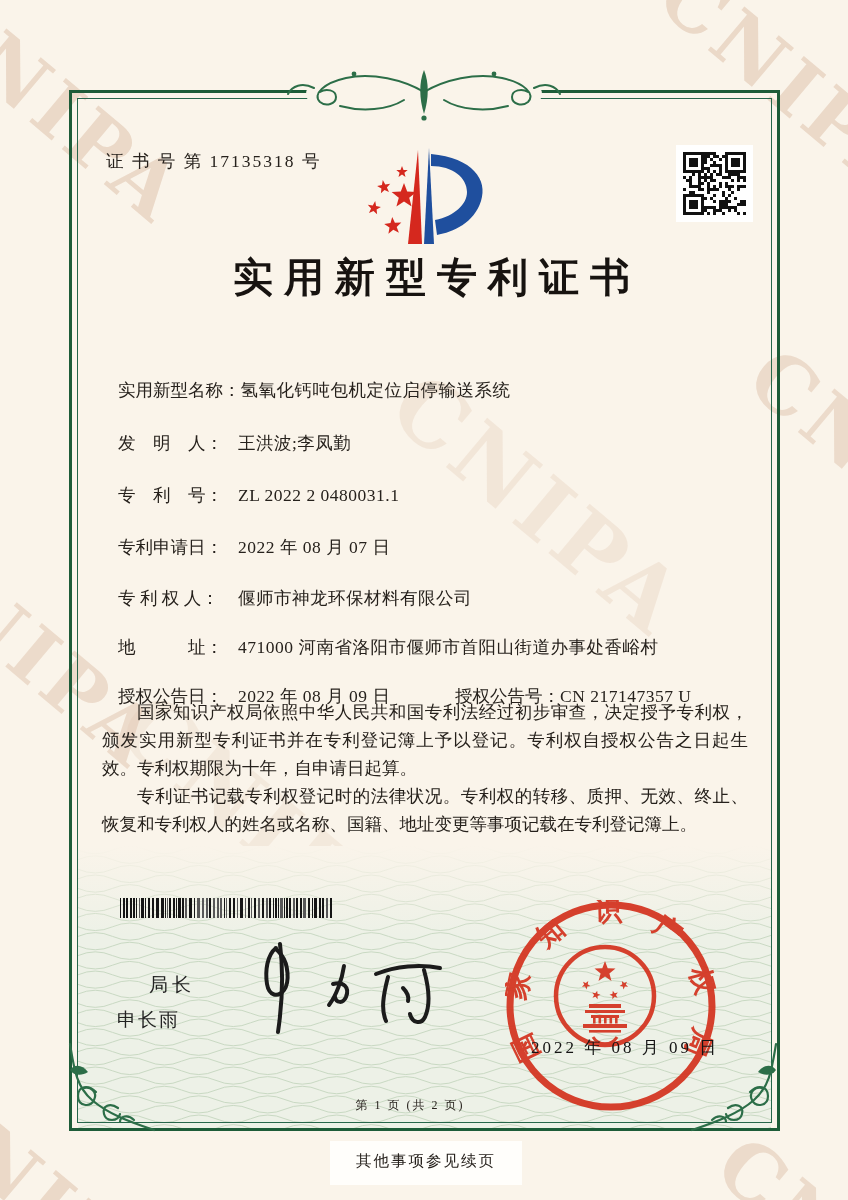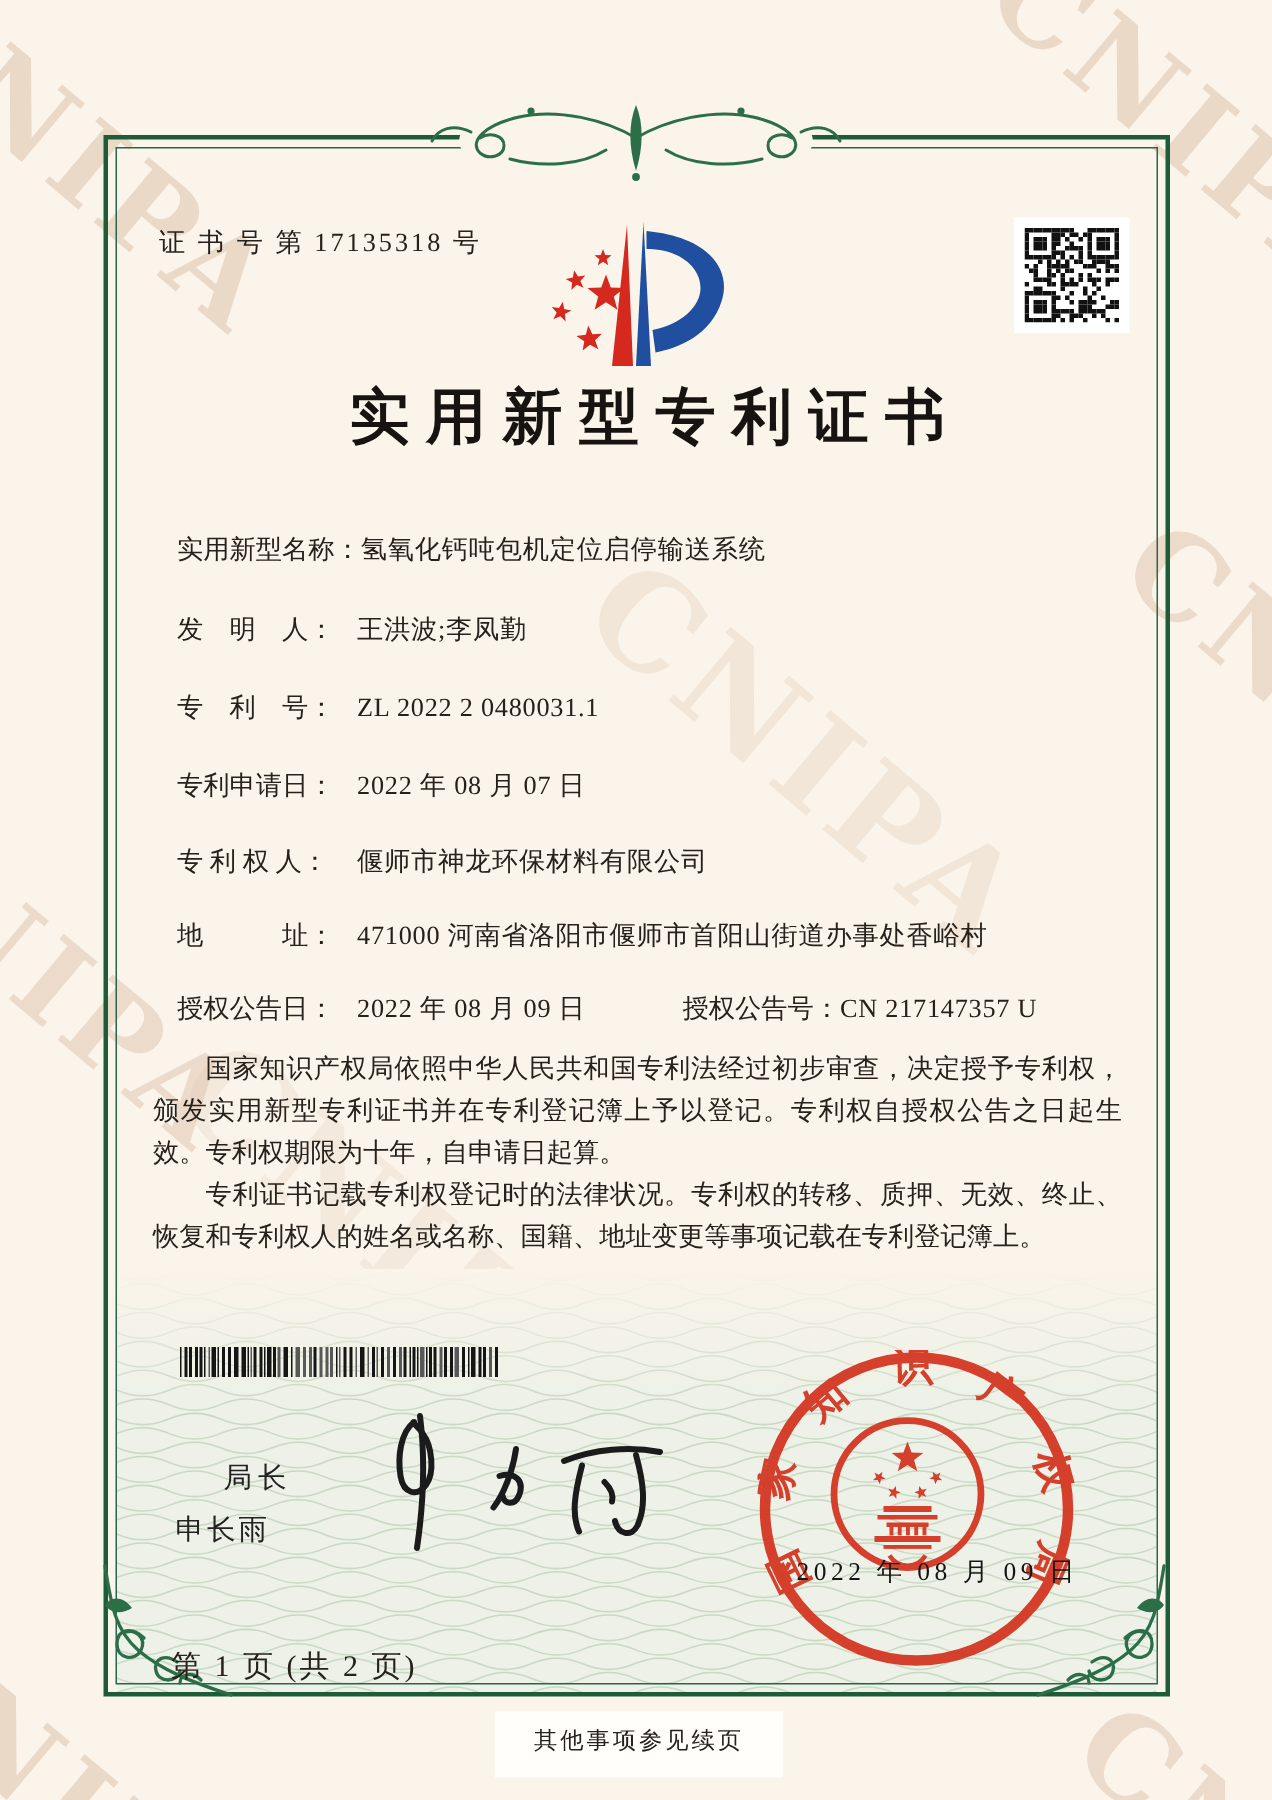--- a/index.html
+++ b/index.html
@@ -26,40 +26,40 @@
     background:linear-gradient(#faf4ea 0%,rgba(250,244,234,0) 100%);}
   
   .cert-no{position:absolute;left:106px;top:149px;font-size:17.5px;letter-spacing:2px;z-index:4;}
   .logo{position:absolute;left:355px;top:140px;z-index:4;}
   .qr-box{position:absolute;left:676px;top:145px;width:77px;height:77px;background:#ffffff;z-index:4;}
   .qr-box svg{position:absolute;left:7px;top:7px;}
   .title{position:absolute;left:70px;top:250px;width:734px;text-align:center;
     font-size:40px;font-weight:bold;letter-spacing:11px;color:#171310;z-index:4;}
   
   .frow{position:absolute;left:118px;font-size:17.5px;z-index:4;white-space:nowrap;}
-  .flabel{display:inline-block;min-width:120px;}
+  .flabel{display:inline-block;min-width:120px;margin-top:24px;}
   .flabel.compact{min-width:0;}
   .fvalue{letter-spacing:.5px;}
   .fpair2{position:absolute;left:337px;top:0;}
   
   .bodytext{position:absolute;left:102px;top:698px;width:646px;z-index:4;
     font-size:17.5px;line-height:28px;text-align:justify;}
   .bodytext p{margin:0;text-indent:2em;}
   
   .barcode{position:absolute;left:120px;top:898px;z-index:4;}
   .sig-title{position:absolute;left:117px;top:972px;font-family:"Liberation Sans","DejaVu Sans",sans-serif;
     font-size:19px;letter-spacing:4px;color:#222;z-index:4;margin-left:32px;}
   .sig-name{position:absolute;left:117px;top:1007px;font-family:Liberation Sans, sans-serif;
     font-size:19px;letter-spacing:2px;color:#222;z-index:4;}
   .signature{position:absolute;left:238px;top:940px;z-index:4;}
   .seal{position:absolute;left:505px;top:900px;z-index:5;opacity:.93;}
   .seal-date{position:absolute;left:531px;top:1036px;font-size:17px;letter-spacing:3px;
     color:#141414;z-index:6;white-space:nowrap;}
-  .page-indicator{position:absolute;left:70px;top:1097px;width:680px;text-align:left;
-    font-size:20px;letter-spacing:2px;z-index:4;padding-left:44px;}
+  .page-indicator{position:absolute;left:70px;top:1097px;width:680px;text-align:center;
+    font-size:12px;letter-spacing:2px;z-index:4;}
   .note-box{position:absolute;left:330px;top:1141px;width:192px;height:44px;background:#fffefb;
     text-align:center;line-height:40px;font-size:15.5px;letter-spacing:2px;z-index:4;}
   
   .ornament-top{position:absolute;left:282px;top:54px;z-index:3;}
   .corner{position:absolute;top:1042px;z-index:3;}
   .corner.br{left:688px;}
   .corner.bl{left:66px;transform:scaleX(-1);}
 </style>
 </head>
 <body>

